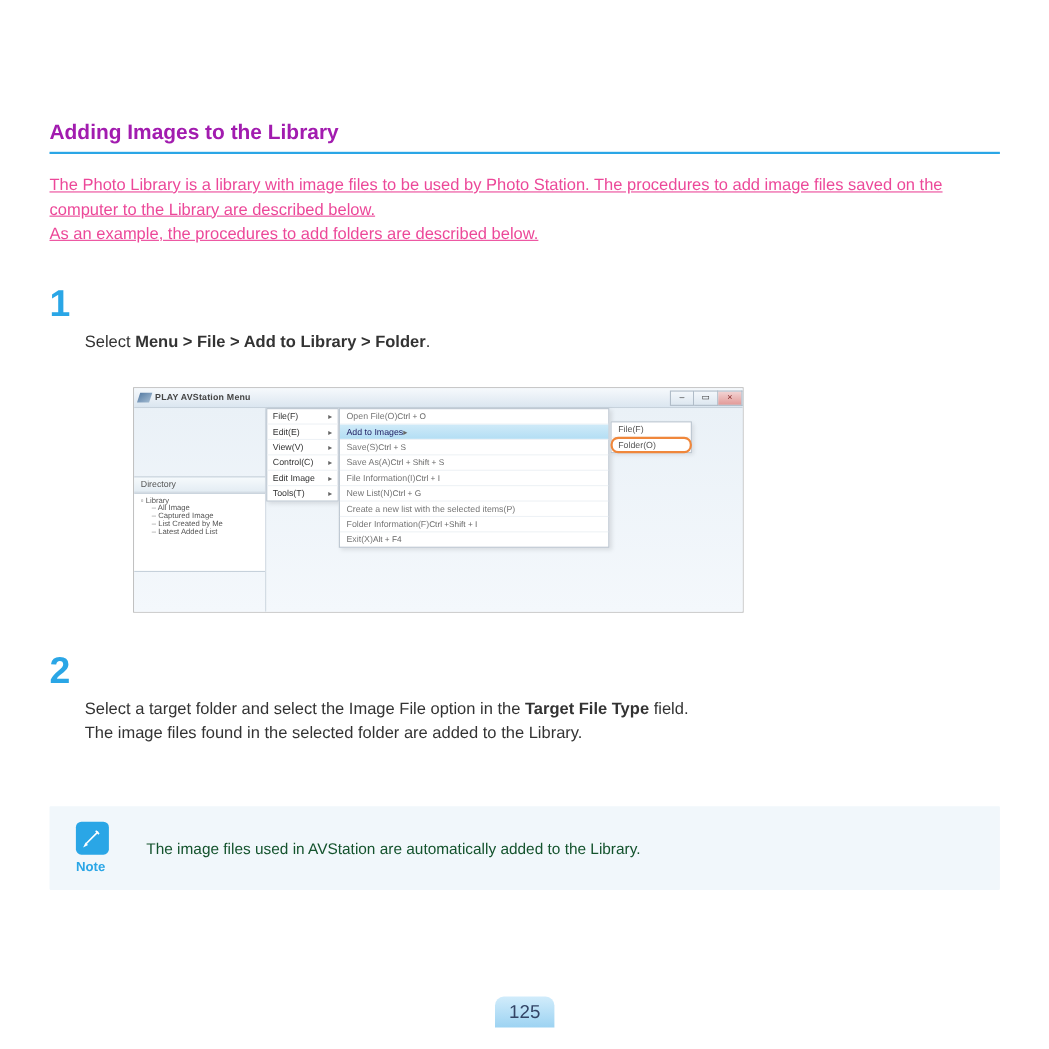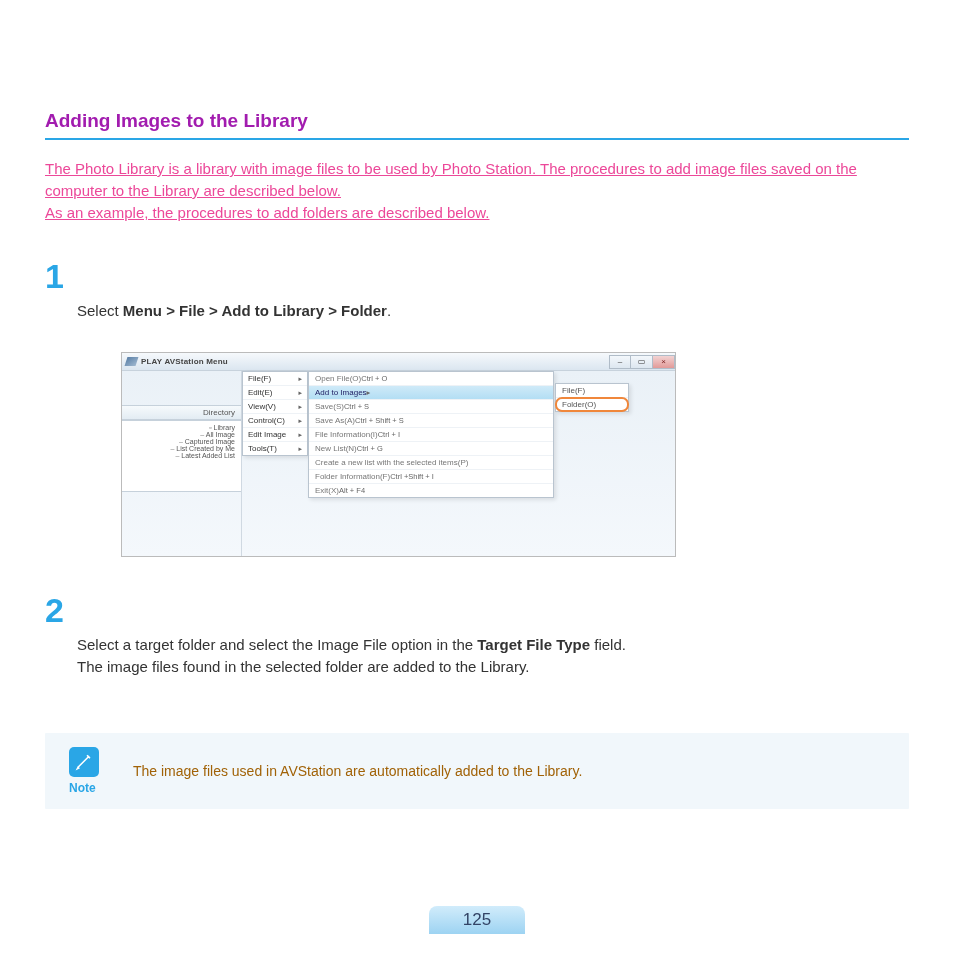--- a/index.html
+++ b/index.html
@@ -79,21 +79,21 @@
     width: 22px; height: 14px;
     border: 1px solid #b0bcc8;
     border-left: none;
     display:flex; align-items:center; justify-content:center;
     background: linear-gradient(#f3f7fb,#dde7f0);
     font-size: 8px;
   }
   .titlebar .win-btns span:first-child{border-left:1px solid #b0bcc8;}
   .titlebar .win-btns .close { background: linear-gradient(#f2d3d3,#e29a98); color:#7a1d1d;}
   .main-area { position: relative; display:flex; height: 185px; background: linear-gradient(#eaf1f7,#f4f8fc);}
-  .sidebar { width: 120px; padding-top: 34px; border-right: 1px solid #d0d9e2; text-align: right;}
+  .sidebar { width: 120px; padding-top: 62px; border-right: 1px solid #d0d9e2;}
   .directory-label {
     background: linear-gradient(#f6fafc,#e3ecf3);
     border: 1px solid #c6d1db; border-left:none; border-right:none;
     padding: 2px 6px;
     font-size: 8px;
     color: #555;
   }
   .tree {
     background:#fff;
     border: 1px solid #c6d1db; border-left:none; border-right:none;
@@ -171,25 +171,25 @@
   }
   .note-badge { text-align:left; }
   .note-badge .sq {
     width:30px;height:30px;border-radius:5px;
     background:#2aa6e6;
     display:flex;align-items:center;justify-content:center;
     margin:0 auto 4px;
   }
   .note-badge .sq svg { width:18px;height:18px; }
   .note-badge .lbl { font-size:12px;color:#2aa6e6;font-weight:bold;}
-  .note-text { font-size:14px;color:#a16207; }
+  .note-text { font-size:14px;color:#14532d; }
   .page-num {
     position:absolute;
     bottom:20px; left:50%; transform:translateX(-50%);
-    width:96px; height:28px;
+    width:54px; height:28px;
     background: linear-gradient(#d1ecfb,#9dd3f2);
     border-radius:8px 8px 0 0;
     text-align:center;
     font-size:17px;
     line-height:28px;
     color:#346;
   }
 </style>
 </head>
 <body>

